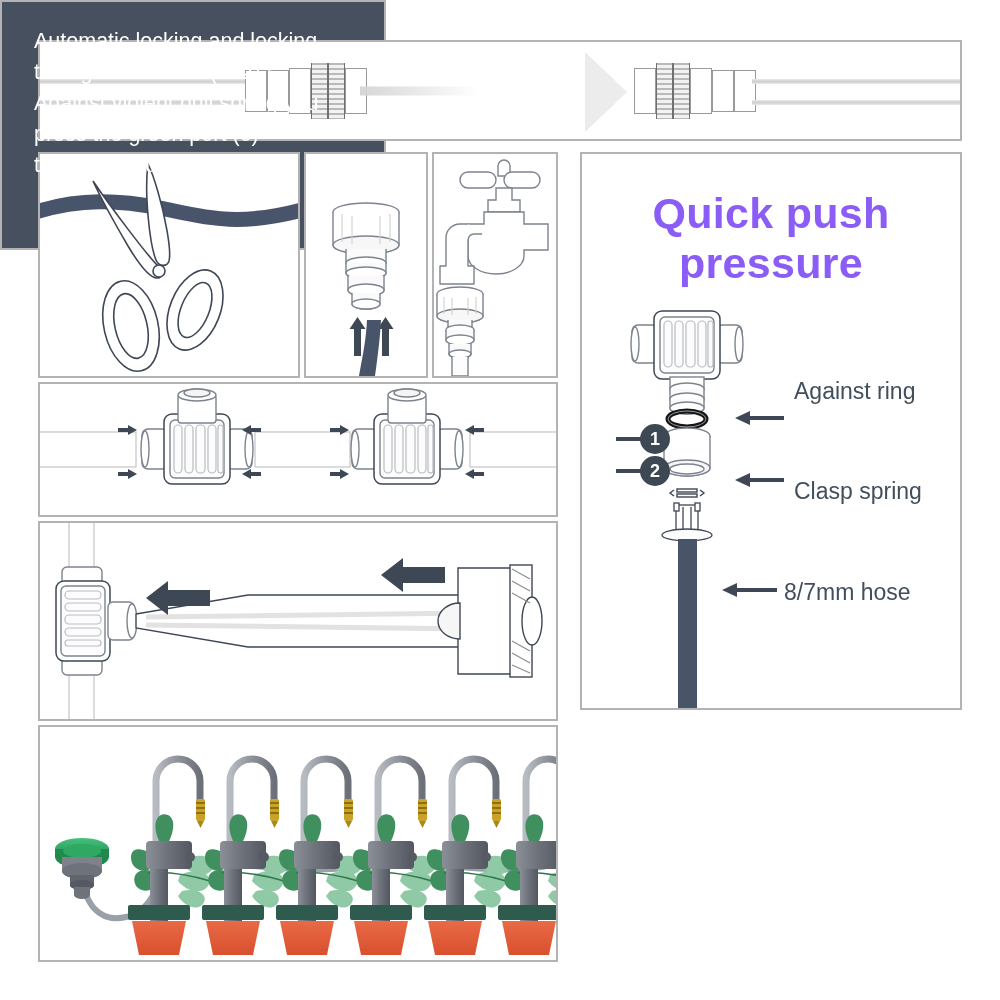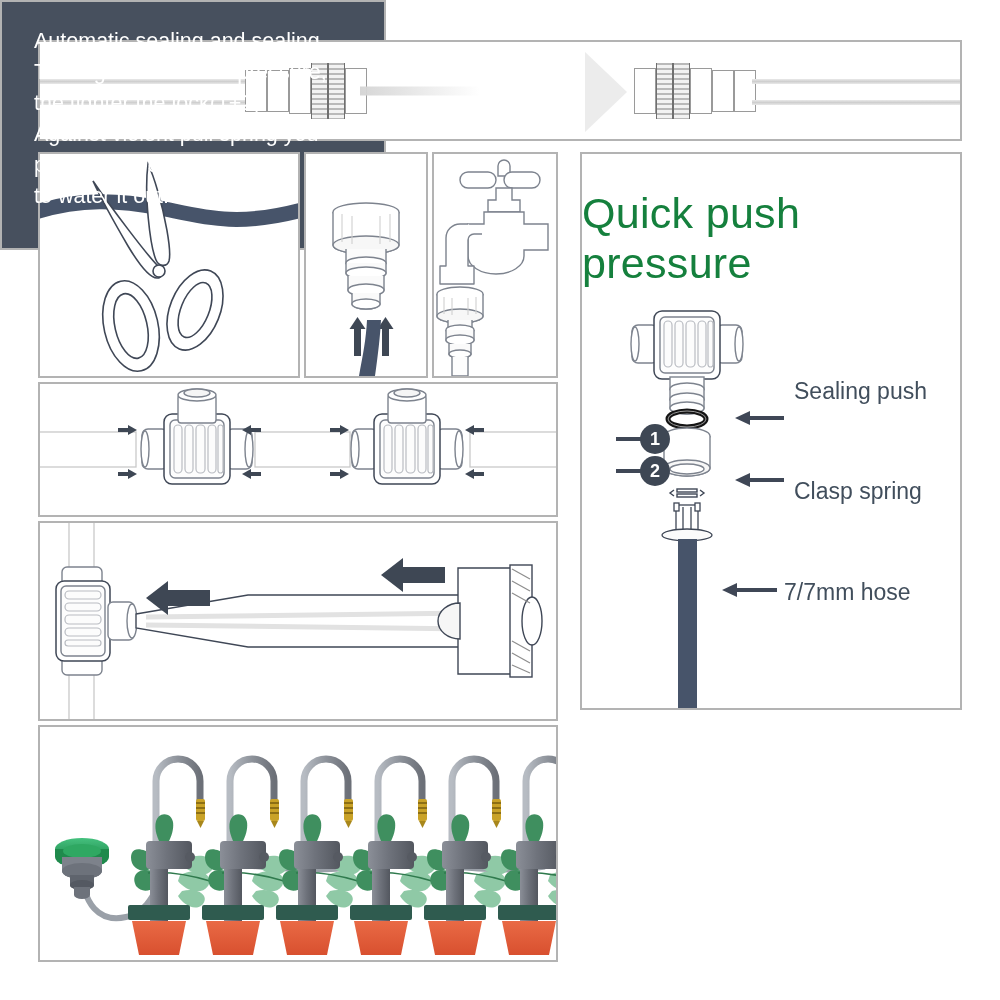--- a/index.html
+++ b/index.html
@@ -30,22 +30,22 @@
   #p-row3{left:38px;top:521px;width:520px;height:200px;}
   #p-plants{left:38px;top:725px;width:520px;height:237px;}
 
   
   #p-right{left:580px;top:152px;width:382px;height:558px;}
   #p-text{left:580px;top:716px;width:382px;height:246px;background:#47505e;border:2px solid #b3b3b3;}
 
   svg{display:block;}
 
   
-  .title{position:absolute;left:0;right:0;top:34px;text-align:left;color:#15803d;
-         font-size:43px;line-height:50px;font-weight:400;letter-spacing:.3px;}
+  .title{position:absolute;left:0;right:0;top:34px;text-align:center;color:#8b5cf6;
+         font-size:43px;line-height:50px;font-weight:700;letter-spacing:.3px;}
   .lbl{position:absolute;color:#414e5c;font-size:23px;white-space:nowrap;}
   #lbl-seal{left:212px;top:224px;}
   #lbl-clasp{left:212px;top:285px;margin-top:39px;}
   #lbl-hose{left:202px;top:425px;}
   .badge{position:absolute;width:30px;height:30px;border-radius:50%;background:#3e4754;color:#fff;
          font-size:18px;font-weight:700;display:flex;align-items:center;justify-content:center;}
   #badge1{left:58px;top:270px;}
   #badge2{left:58px;top:302px;}
 
   
@@ -471,29 +471,28 @@
         <rect x="34" y="283" width="34" height="4"></rect>
           <path d="M68 278 l15 7 l-15 7 z"></path>
         <rect x="34" y="315" width="34" height="4"></rect>
           <path d="M68 310 l15 7 l-15 7 z"></path>
       </g>
     </svg>
 
     <div class="badge" id="badge1">1</div>
     <div class="badge" id="badge2">2</div>
 
-    <div class="lbl" id="lbl-seal">Sealing push</div>
+    <div class="lbl" id="lbl-seal">Against ring</div>
     <div class="lbl" id="lbl-clasp">Clasp spring</div>
-    <div class="lbl" id="lbl-hose">7/7mm hose</div>
+    <div class="lbl" id="lbl-hose">8/7mm hose</div>
   </div>
 
   <div id="p-text">
     <div class="ptext">
-      <div>Automatic sealing and sealing</div>
-      <div>The higher the water pressure,</div>
+      <div>Automatic locking and locking</div>
       <div>the tighter the lock(1+2) !</div>
       <div>Against violent pull spring you</div>
       <div>press the green port (6)</div>
       <div>to water it out.</div>
     </div>
   </div>
 
 </div>
 
 </body></html>

